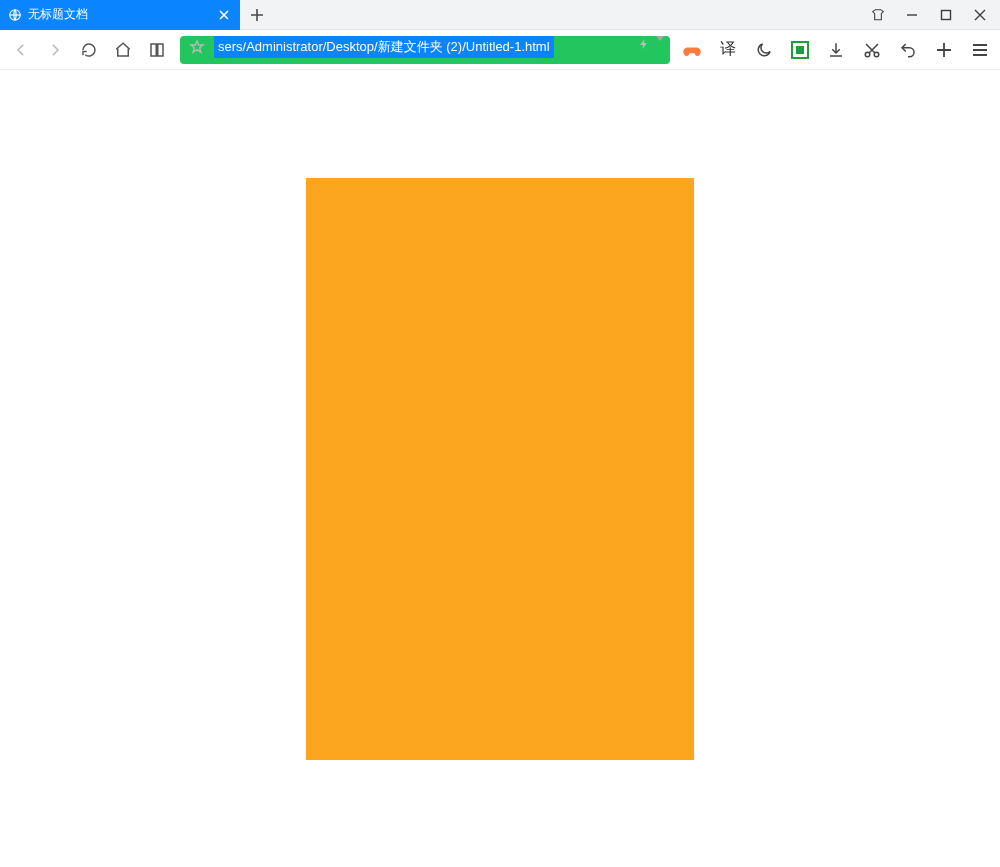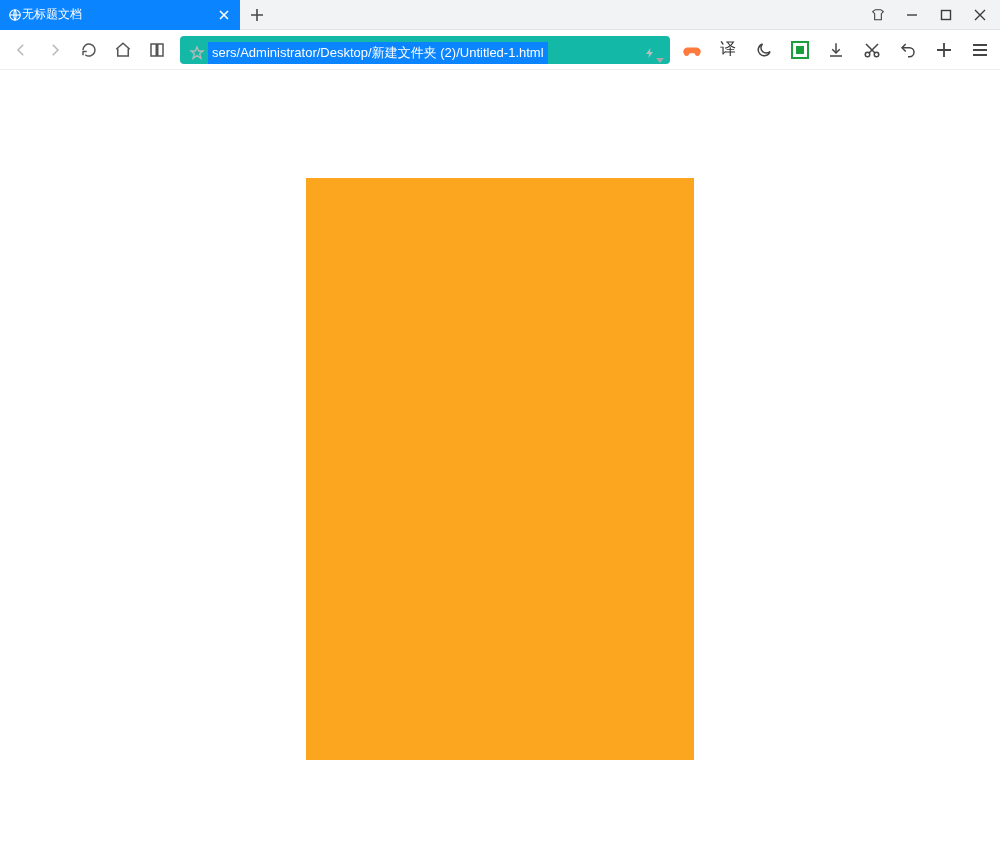--- a/index.html
+++ b/index.html
@@ -21,20 +21,21 @@
       border-bottom: 1px solid #e1e3e6;
     }
     .tab {
       display: flex;
       align-items: center;
       height: 30px;
       width: 240px;
       background: #0a84ff;
       color: #ffffff;
       padding: 0 8px;
+      gap: 6px;
       font-size: 12px;
     }
     .tab .globe {
       display: flex;
       align-items: center;
     }
     .tab svg { display: block; }
     .tab .tab-title {
       flex: 1;
       overflow: hidden;
@@ -89,25 +90,26 @@
       align-items: center;
       justify-content: center;
       color: #555;
     }
     .tb-icon.disabled { color: #b8b8b8; }
     .tb-icon svg { display: block; }
 
     .address-wrap {
       flex: 1;
       display: flex;
-      align-items: flex-end;
+      align-items: flex-start;
       height: 28px;
-      background: #14b8a6;
+      background: #22c55e;
       border-radius: 4px;
       padding: 0 6px;
+      gap: 6px;
       min-width: 0;
     }
     .addr-selected {
       background: #0a84ff;
       color: #ffffff;
       height: 22px;
       line-height: 22px;
       padding: 0 4px;
       white-space: nowrap;
       overflow: hidden;

